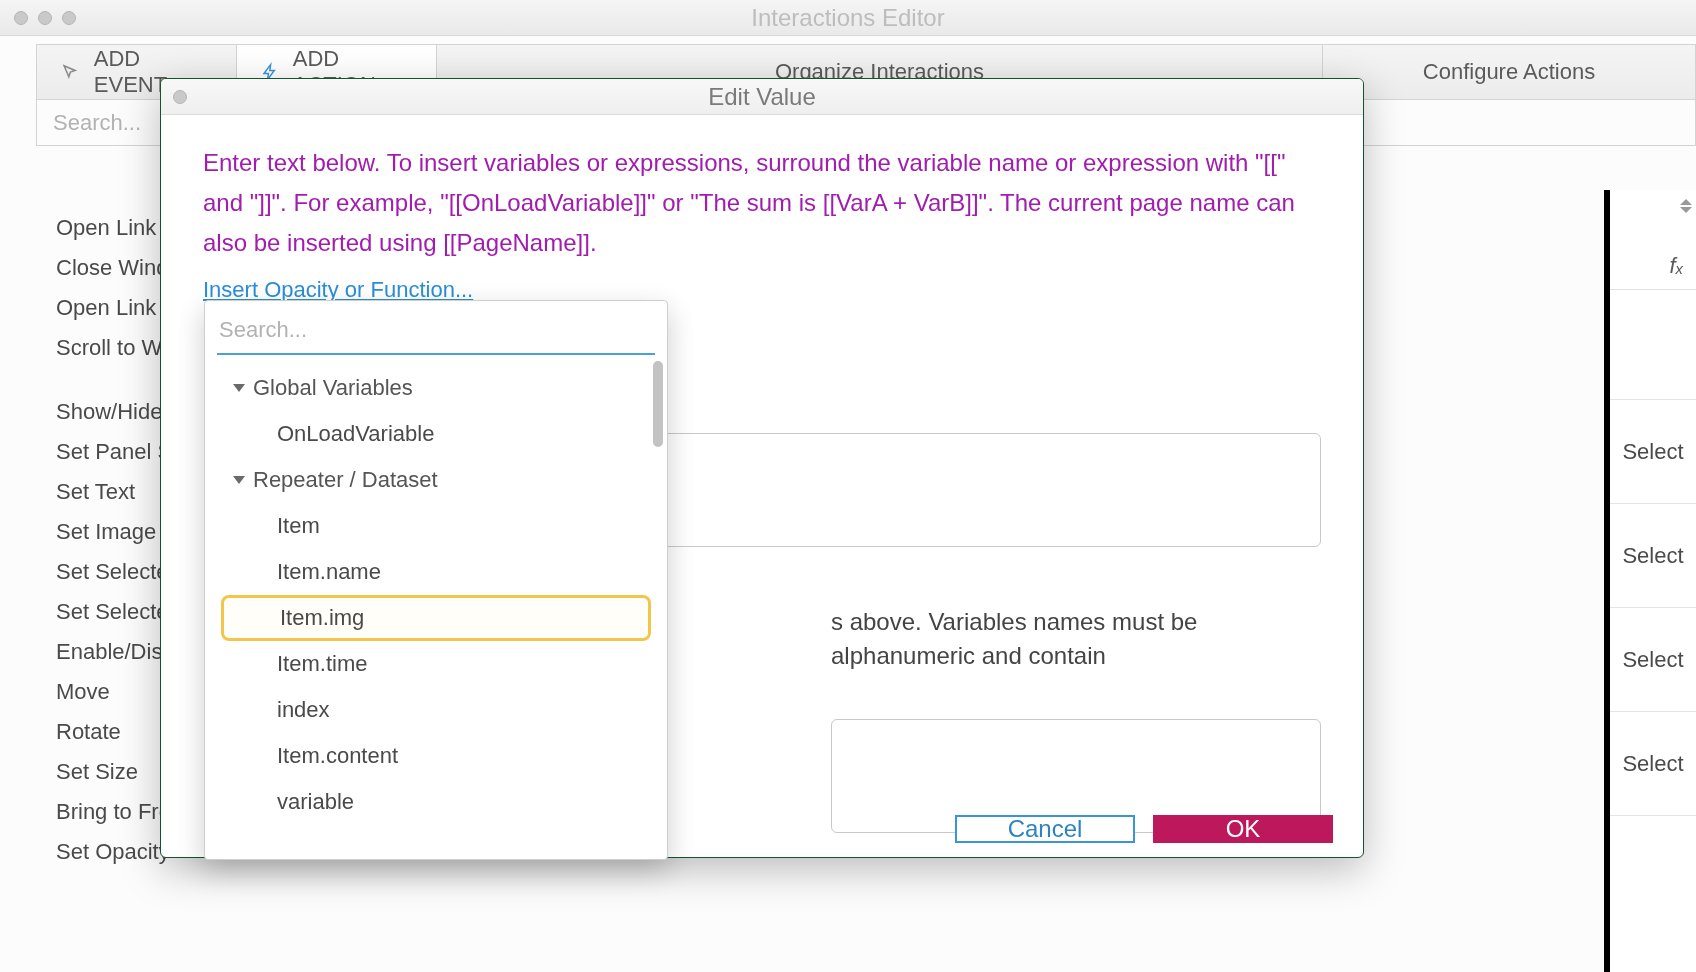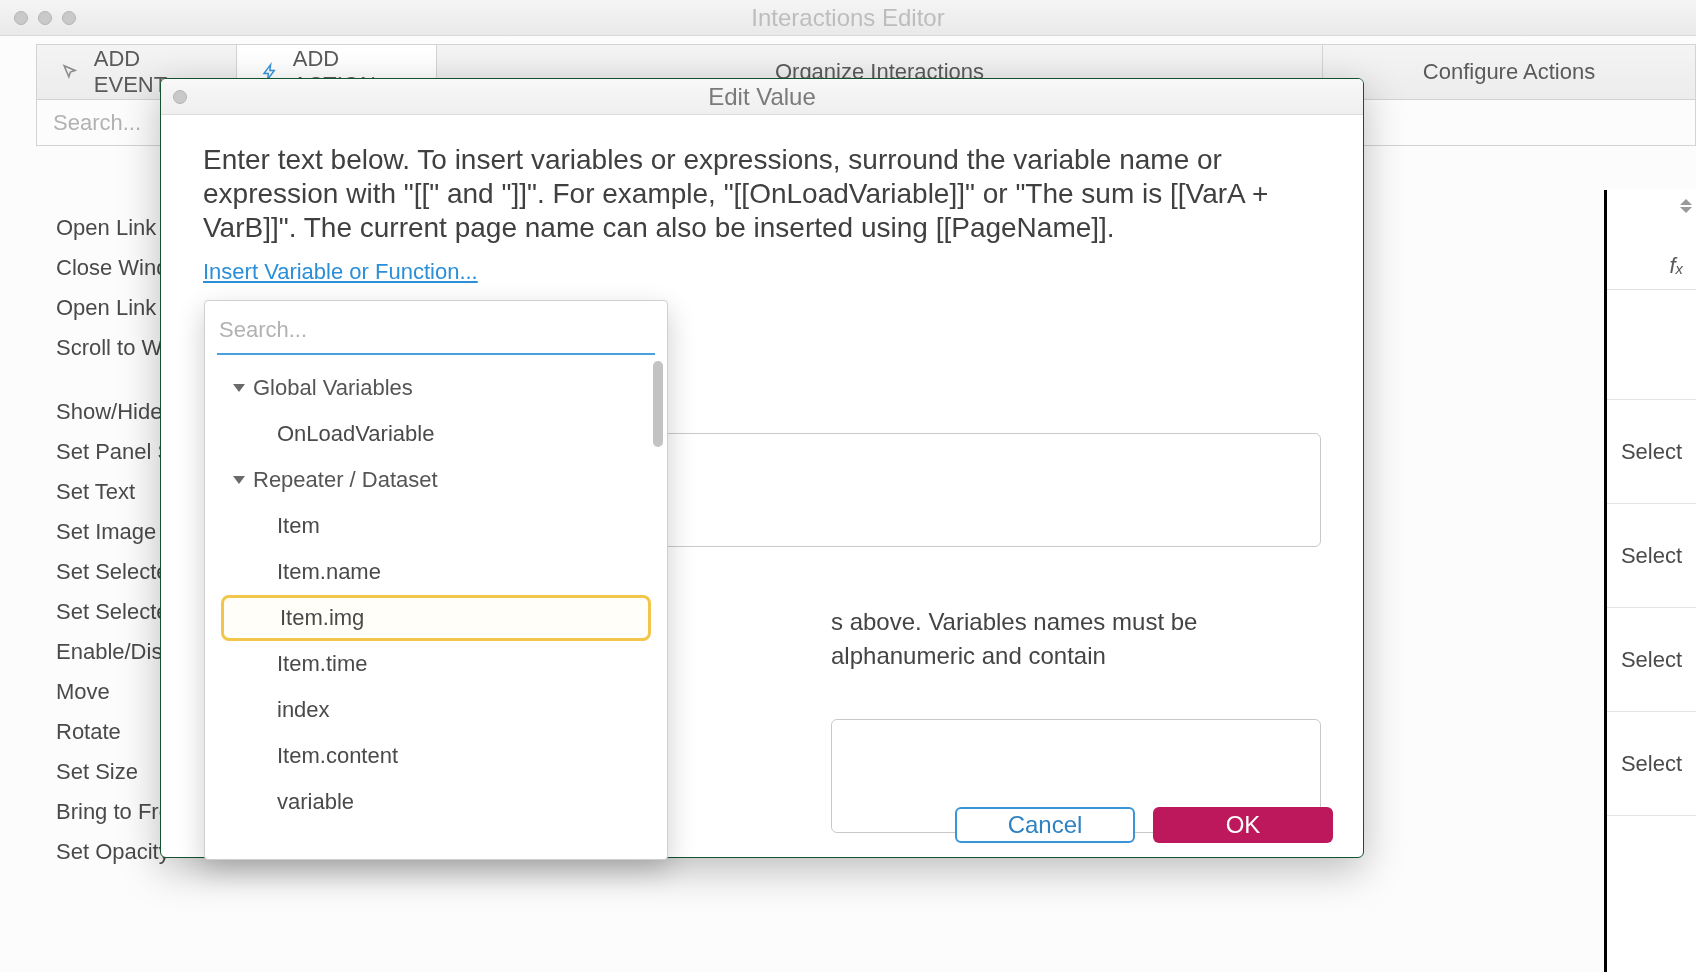--- a/index.html
+++ b/index.html
@@ -47,21 +47,21 @@
     position: absolute; left: 0; right: 0; top: 146px; bottom: 0; display: flex;
   }
   .actions-list {
     width: 100%; padding: 18px 0 0 20px;
   }
   .actions-list .litem {
     height: 40px; display: flex; align-items: center; color: #4a4a4a;
   }
 
   .right-rail {
-    position: absolute; right: 0; top: 146px; bottom: 0; width: 92px; border-left: 3px solid #000000;
+    position: absolute; right: 0; top: 146px; bottom: 0; width: 92px; border-left: 6px solid #000000;
     display: flex; flex-direction: column; background: #fff; margin-left: 36px;
   }
   .right-rail .fx { height: 100px; border-bottom: 1px solid #e0e0e0; display:flex; align-items:flex-end; justify-content:flex-end; padding:10px 12px; color:#5a5a5a; font-style: italic;}
   .right-rail .sel-row { height: 104px; border-bottom: 1px solid #e4e4e4; display:flex; align-items:center; justify-content:center; color:#4a4a4a; cursor:default; }
 
   .scroll-indicator { position:absolute; right:4px; top:156px; width:12px; height:12px; display:flex; flex-direction:column; justify-content:center; align-items:center; }
   .scroll-indicator .tri { width:0;height:0;border-left:6px solid transparent;border-right:6px solid transparent; }
 
   
   .modal {
@@ -69,35 +69,35 @@
     background: #ffffff; border: 1px solid #14532d; border-radius: 6px;
     box-shadow: 0 12px 40px rgba(0,0,0,0.25); overflow: hidden;
     display: flex; flex-direction: column;
   }
   .modal-titlebar {
     height: 36px; display:flex; align-items:center; padding: 0 12px; background: linear-gradient(#f8f8f8,#efefef);
     border-bottom: 1px solid #dcdcdc; position:relative;
   }
   .modal-title { position:absolute; left:0; right:0; text-align:center; color:#7a7a7a; font-size: 24px; }
   .modal-body { padding: 28px 42px 10px 42px; position:relative; flex:1; }
-  .modal-body p.desc { font-size: 28px; line-height: 34px; color:#404040; }
+  .modal-body p.desc { font-size: 24px; line-height: 40px; color:#a21caf; }
   .insert-link { display:inline-block; margin-top: 14px; color:#2b8ed8; text-decoration: underline; font-size:22px; cursor:pointer;}
 
   .big-textarea {
     position:absolute; left:216px; top:318px; right:42px; height:114px;
     border:1px solid #c9c9c9; border-radius:6px; background:#fff;
   }
   .footnote {
     position:absolute; left:670px; top:490px; right:42px; font-size:24px; color:#444; line-height:34px;
   }
   .small-textarea {
     position:absolute; left:670px; top:604px; right:42px; height:114px; border:1px solid #c9c9c9; border-radius:6px; background:#fff;
   }
   .modal-actions { position:absolute; right:30px; bottom:14px; display:flex; gap:18px; }
-  .btn { height:36px; min-width:180px; border-radius:6px; display:flex; align-items:center; justify-content:center; font-size:24px; cursor:pointer; }
+  .btn { height:28px; min-width:180px; border-radius:0; display:flex; align-items:center; justify-content:center; font-size:24px; cursor:pointer; }
   .btn-cancel { border:2px solid #3a94d8; color:#2e82c2; background:#fff; }
   .btn-ok     { background:#be185d; color:#fff; }
 
   
   .var-dropdown {
     position:absolute; left:204px; top:300px; width:464px; height:560px; background:#fff;
     border:1px solid #cfcfcf; border-radius:4px; box-shadow: 0 10px 28px rgba(0,0,0,0.20);
     overflow:hidden;
   }
   .vd-search { padding: 10px 12px 0 12px; }
@@ -191,21 +191,21 @@
   </div>
 </div>
 
 <div class="modal">
   <div class="modal-titlebar">
     <div class="dot"></div>
     <div class="modal-title">Edit Value</div>
   </div>
   <div class="modal-body">
     <p class="desc">Enter text below. To insert variables or expressions, surround the variable name or expression with "[[" and "]]". For example, "[[OnLoadVariable]]" or "The sum is [[VarA + VarB]]". The current page name can also be inserted using [[PageName]].</p>
-    <a class="insert-link">Insert Variable or Function...</a>
+    <a class="insert-link">Insert Opacity or Function...</a>
 
     <div class="big-textarea"></div>
     <div class="footnote">s above. Variables names must be alphanumeric and contain</div>
     <div class="small-textarea"></div>
     
     <div class="modal-actions">
       <div class="btn btn-cancel">Cancel</div>
       <div class="btn btn-ok">OK</div>
     </div>
   </div>

